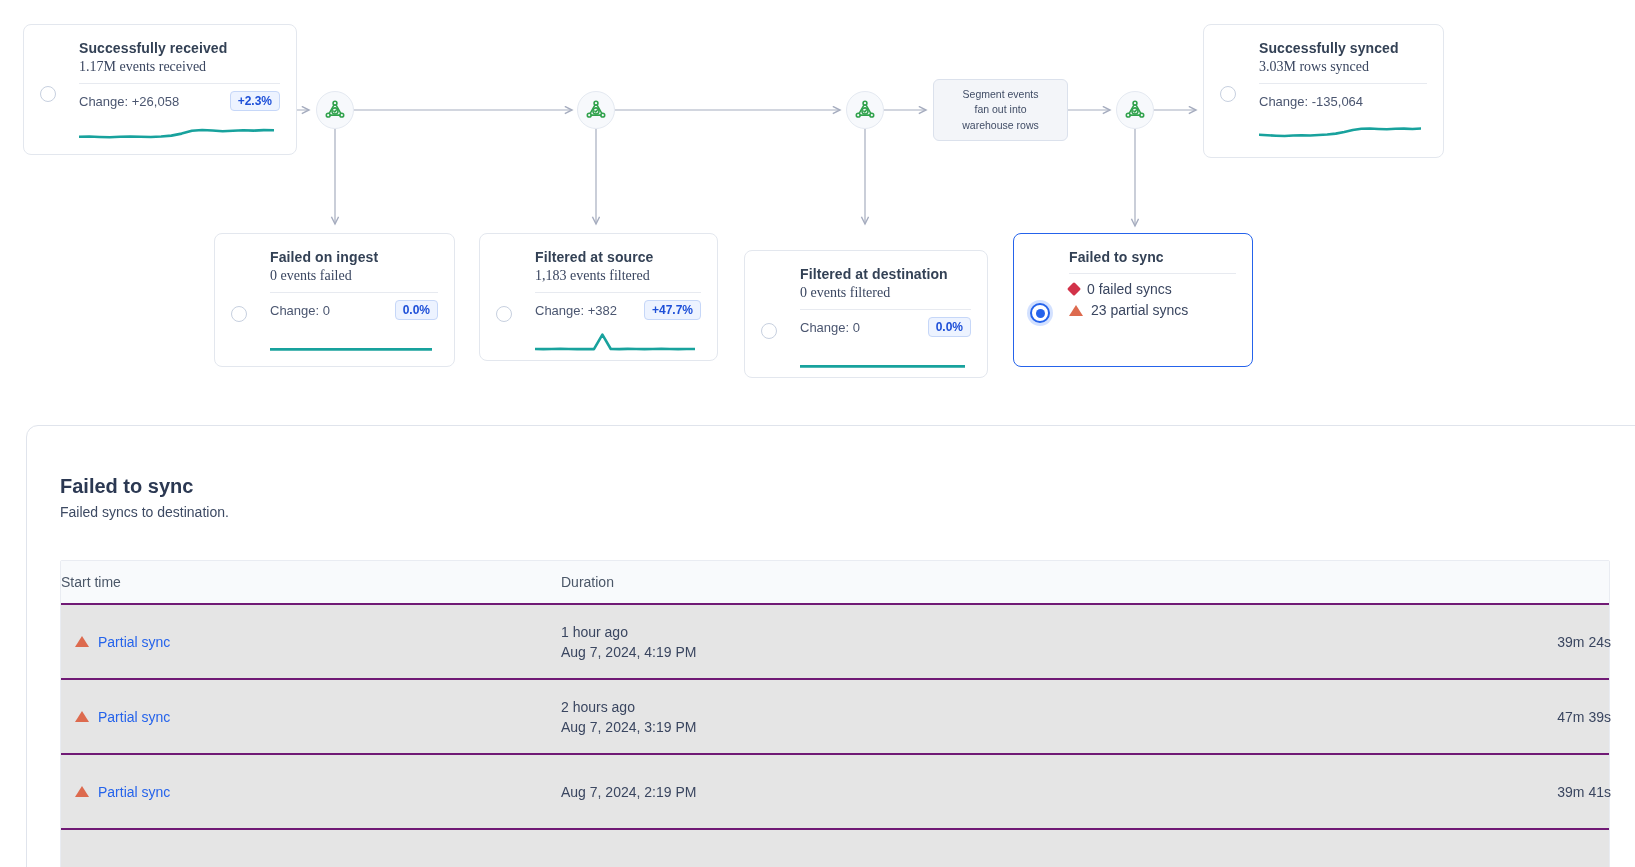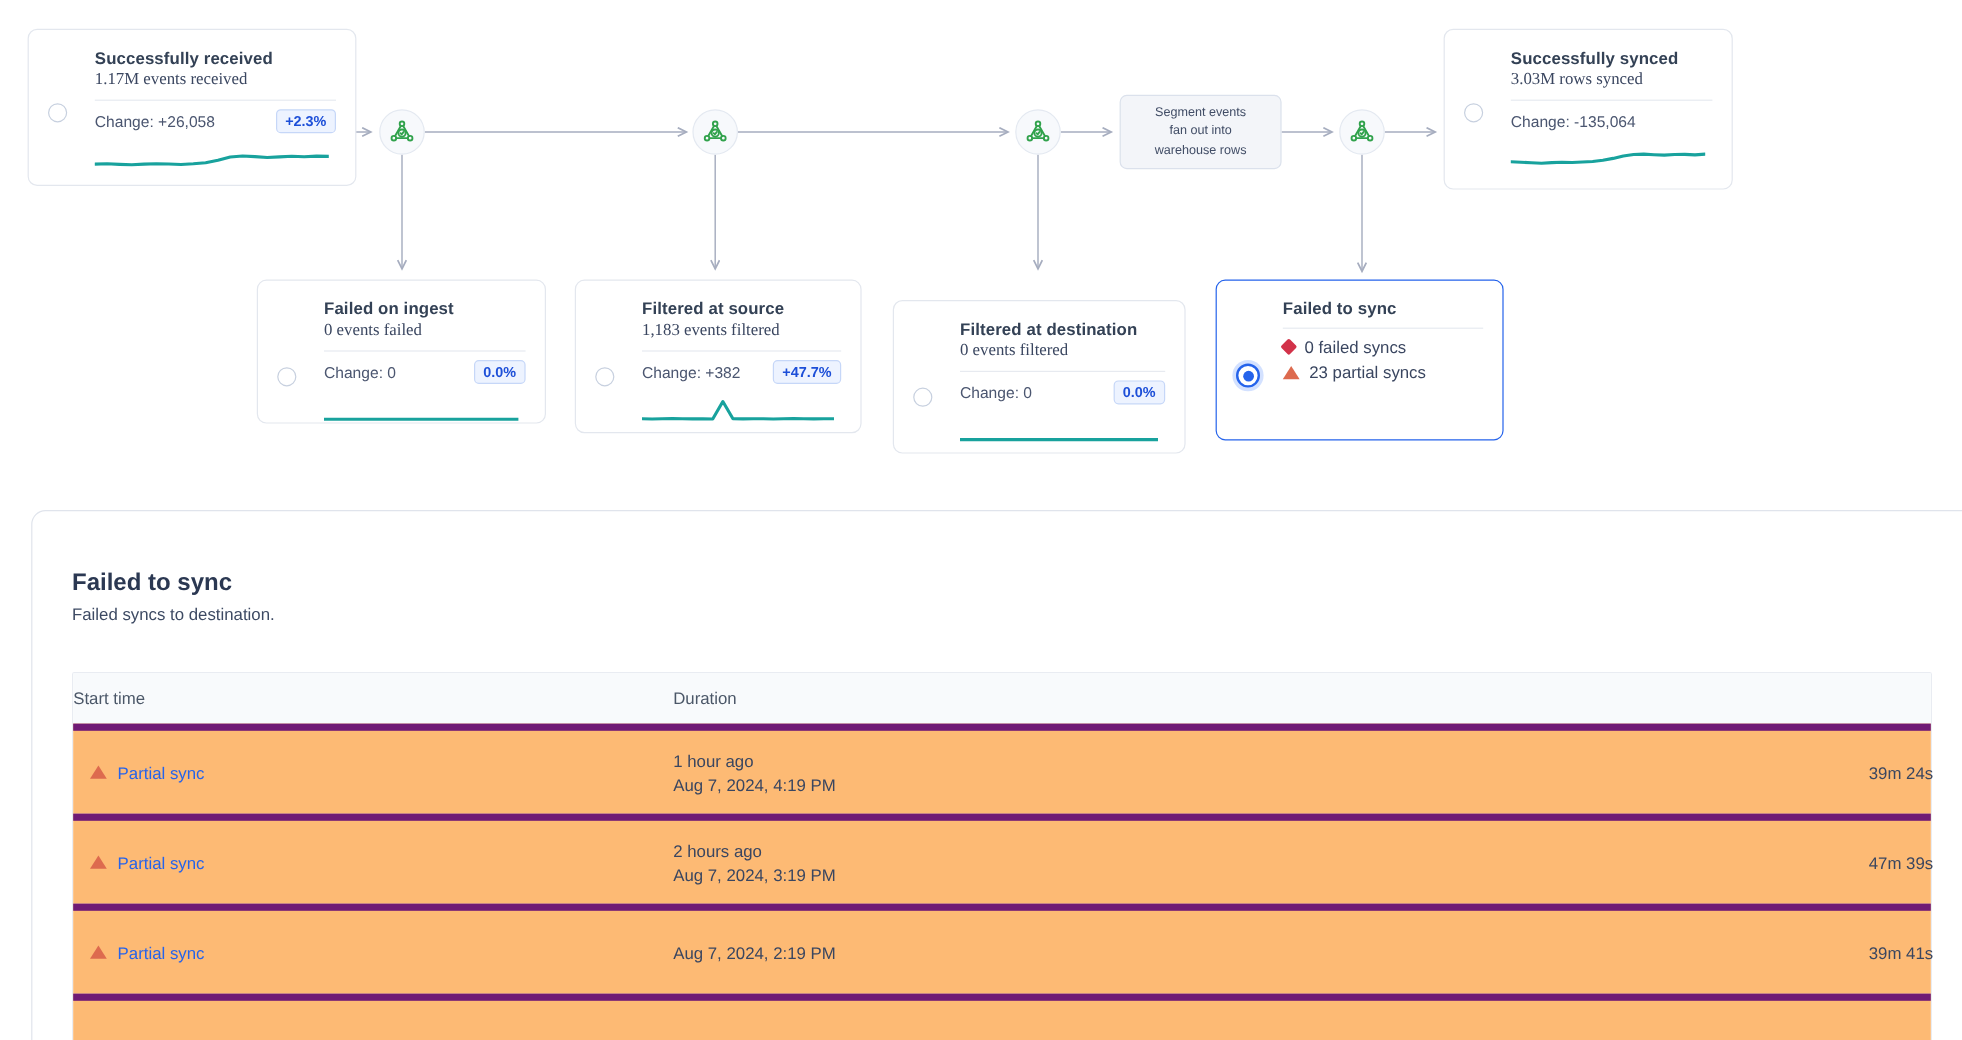--- a/index.html
+++ b/index.html
@@ -45,21 +45,21 @@
   
   .panel { position:absolute; left:26px; top:425px; width:1660px; height:520px;
     background:#fff; border:1px solid #e0e4ec; border-radius:12px; padding:49px 0 0 33px; }
   .panel-title { font-size:20px; font-weight:700; color:#2b3852; }
   .panel-subtitle { font-size:14px; color:#3d4a63; margin-top:6px; }
 
   .sync-table { width:1550px; margin-top:40px; border:1px solid #e9ecf2; border-radius:2px; }
   .thead { display:grid; grid-template-columns:500px 724px 326px; align-items:center;
     height:42px; background:#f8fafc; color:#4b5768; font-size:14px; font-weight:500; }
   .trow { display:grid; grid-template-columns:500px 724px 326px; align-items:center;
-    min-height:75px; border-top:6px solid #701a75; background:#fdba74; }
+    min-height:75px; border-top:2px solid #701a75; background:#e5e5e5; }
   .cell-1 { padding-left:14px; }
   .status-cell { display:flex; align-items:center; gap:9px; }
   .sync-link { color:#2563eb; font-size:14px; text-decoration:none; cursor:pointer; }
   .time-cell { font-size:14px; color:#3a4660; line-height:20px; }
   .dur-cell { font-size:14px; color:#3a4660;text-align:right; }
   .trow-empty { min-height:40px; }
 </style>
 </head>
 <body>
 
@@ -147,21 +147,21 @@
     <div class="card-divider"></div>
     <div class="change-row">
       <span class="change-label">Change: +26,058</span>
       <span class="pct-badge">+2.3%</span>
     </div>
     <svg class="spark" viewBox="0 0 100 30" preserveAspectRatio="none">
         <polyline points="0.00,21 5.26,20.6 10.53,21.2 15.79,21.6 21.05,21 26.32,20.6 31.58,20.9 36.84,21.3 42.11,20.6 47.37,19.5 52.63,17 57.89,13.5 63.16,12.5 68.42,13.2 73.68,14 78.95,13.4 84.21,12.8 89.47,13.3 94.74,12.6 100.00,12.9"></polyline>
       </svg>
   </div>
 
-  <div class="metric-card" style="left:214px; top:233px; width:241px; height:120px;">
+  <div class="metric-card" style="left:214px; top:233px; width:241px; height:134px;">
     <span class="radio" style="top:72px;"></span>
     <div class="card-title">Failed on ingest</div>
     <div class="card-value">0 events failed</div>
     <div class="card-divider"></div>
     <div class="change-row">
       <span class="change-label">Change: 0</span>
       <span class="pct-badge">0.0%</span>
     </div>
     <svg class="spark" viewBox="0 0 100 30" preserveAspectRatio="none">
         <polyline points="0.00,25.5 5.26,25.5 10.53,25.5 15.79,25.5 21.05,25.5 26.32,25.5 31.58,25.5 36.84,25.5 42.11,25.5 47.37,25.5 52.63,25.5 57.89,25.5 63.16,25.5 68.42,25.5 73.68,25.5 78.95,25.5 84.21,25.5 89.47,25.5 94.74,25.5 100.00,25.5"></polyline>

